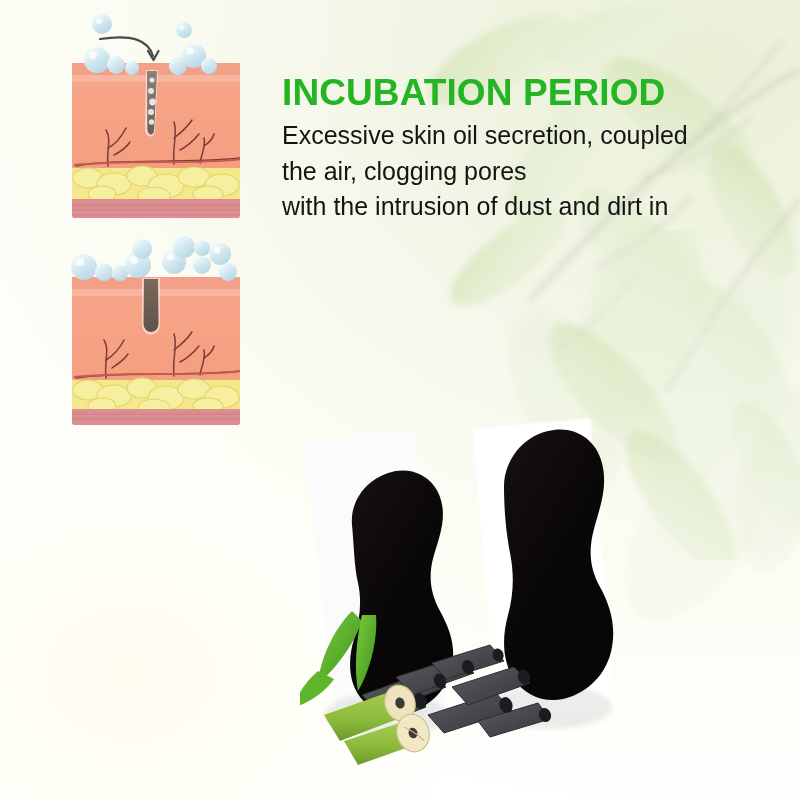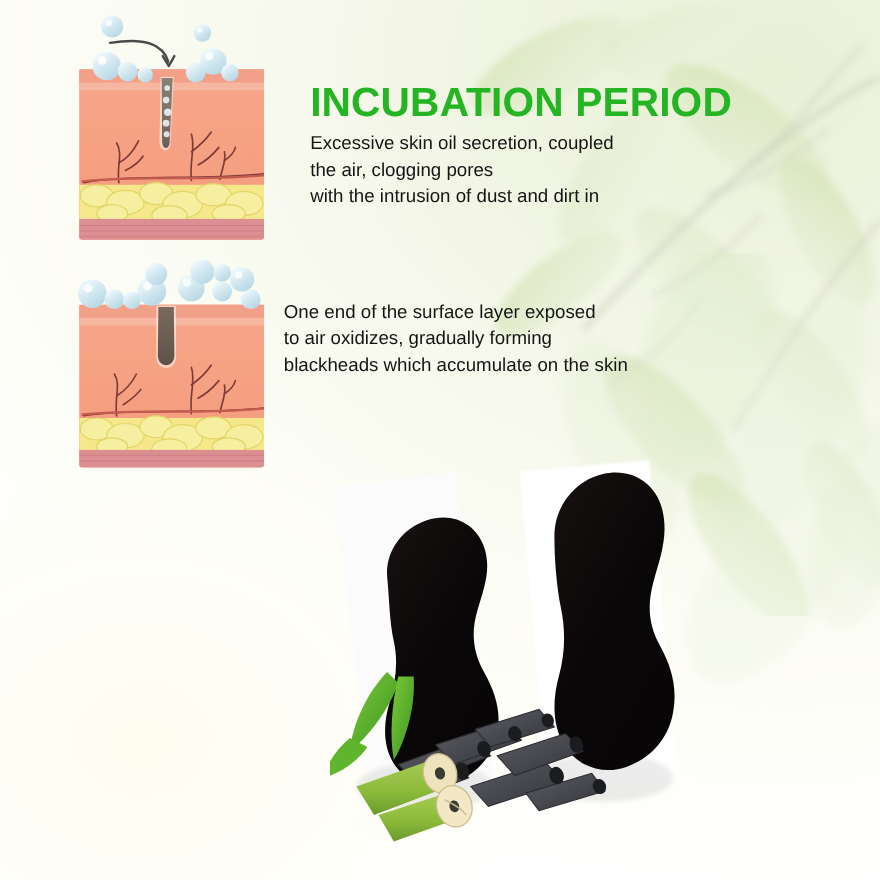--- a/index.html
+++ b/index.html
@@ -32,21 +32,21 @@
   
   .textblock{position:absolute;}
   #text-incubation{left:258px;top:74px;width:400px;margin-left:24px;}
   #text-formation{left:258px;top:272px;width:440px;}
   .heading{
     font-size:37px;font-weight:bold;color:#24b424;
     letter-spacing:.1px;line-height:1.04;margin:0 0 6px 0;
     white-space:nowrap;
   }
   .body{
-    font-size:17px;color:#141414;line-height:1.42;margin:0;
+    font-size:25px;color:#141414;line-height:1.42;margin:0;
     font-weight:400;
   }
   .body .ln{display:block;white-space:nowrap;}
 
   
   #product-photo{position:absolute;left:300px;top:415px;width:500px;height:385px;}
 </style>
 </head>
 <body>
 
@@ -287,25 +287,20 @@
   <div class="textblock" id="text-incubation">
     <h2 class="heading">INCUBATION PERIOD</h2>
     <p class="body">
       <span class="ln">Excessive skin oil secretion, coupled</span>
       <span class="ln">the air, clogging pores</span>
       <span class="ln">with the intrusion of dust and dirt in</span>
     </p>
   </div>
 
   <div class="textblock" id="text-formation">
-    <p class="body">
-      <span class="ln">One end of the surface layer exposed</span>
-      <span class="ln">to air oxidizes, gradually forming</span>
-      <span class="ln">blackheads which accumulate on the skin</span>
-    </p>
   </div>
 
   <svg id="product-photo" viewBox="0 0 500 385">
     <defs>
       <linearGradient id="stripG" x1="0.2" y1="0" x2="0.9" y2="1">
         <stop offset="0%" stop-color="#15100f"></stop>
         <stop offset="45%" stop-color="#0a0708"></stop>
         <stop offset="100%" stop-color="#070506"></stop>
       </linearGradient>
       <linearGradient id="charG" x1="0" y1="0" x2="1" y2="1">

